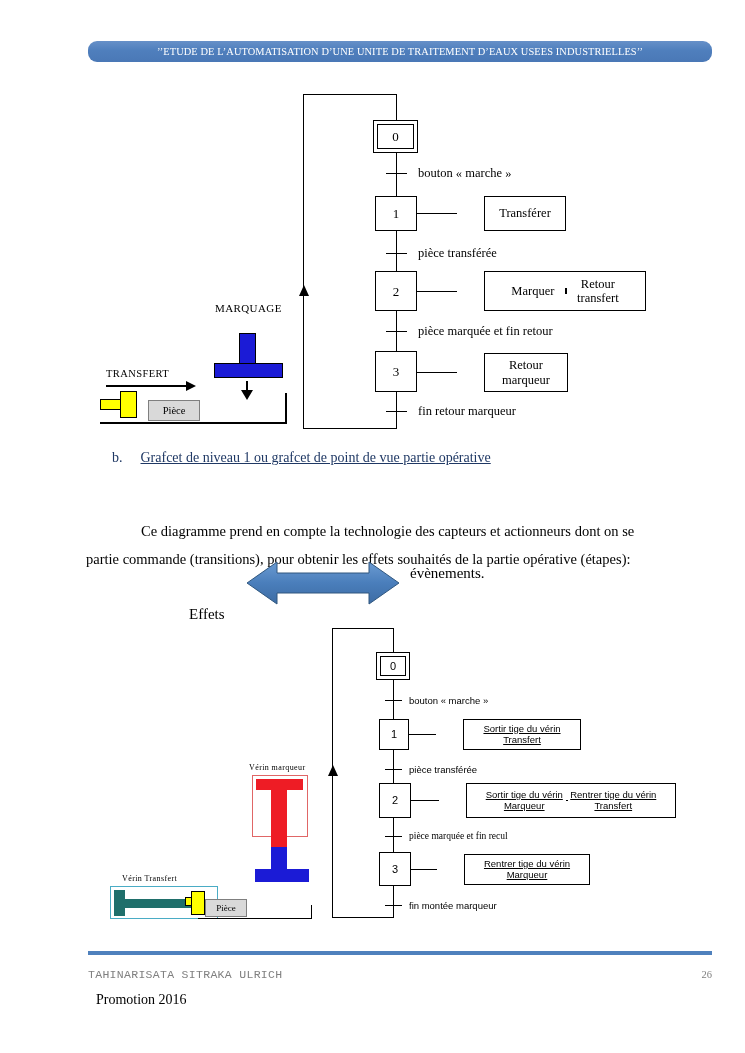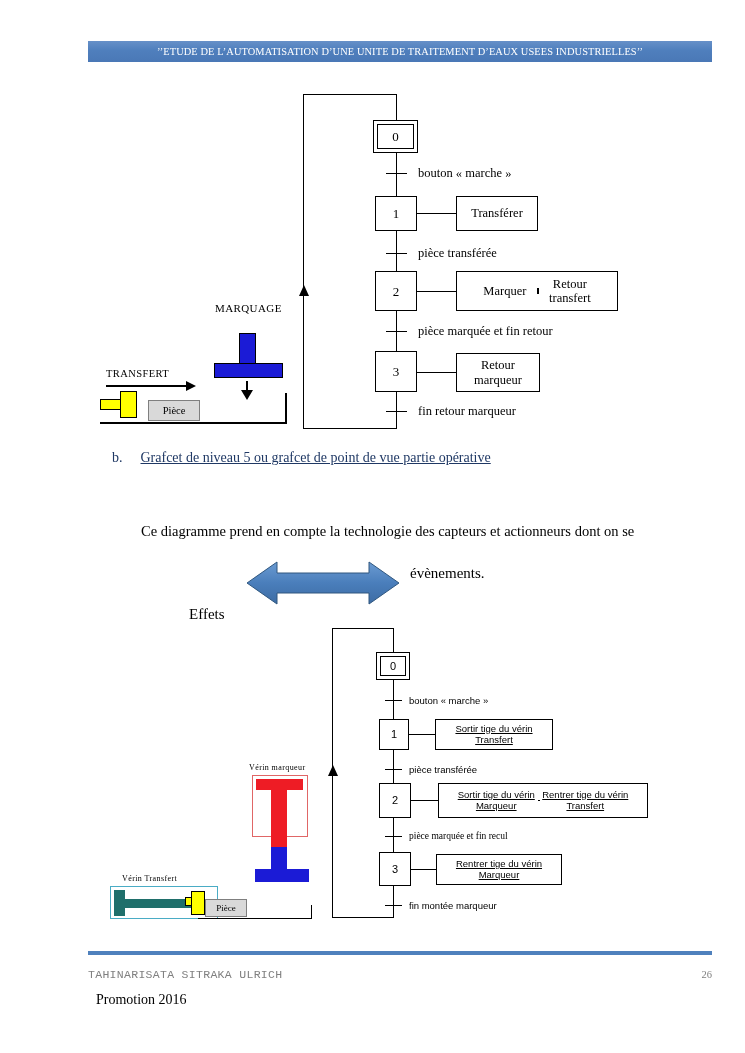--- a/index.html
+++ b/index.html
@@ -20,20 +20,21 @@
   .header-banner {
     position: absolute;
     left: 88px;
     top: 41px;
     width: 624px;
     height: 21px;
     background: linear-gradient(to bottom, #6690c8 0%, #4f7fbd 45%, #4a78b6 100%);
     display: flex;
     align-items: center;
     justify-content: center;
+    border-radius: 9px;
   }
   .header-banner .title {
     color: #ffffff;
     font-size: 10.4px;
     letter-spacing: 0.1px;
     white-space: nowrap;
     font-family: "Liberation Serif", serif;
   }
 
   
@@ -74,20 +75,21 @@
   .gf-action {
     position: absolute;
     border: 1px solid #000;
     background: #fff;
     box-sizing: border-box;
     display: flex;
     align-items: center;
     justify-content: center;
     text-align: center;
     line-height: 1.15;
+    margin-left: 28px;
   }
   .gf-action.split { padding: 16px; }
   .gf-action .cell {
     flex: 1 1 auto;
     display: flex;
     align-items: center;
     justify-content: center;
     height: 100%;
     text-align: center;
   }
@@ -301,25 +303,26 @@
     </span>
   </div>
 
   <div class="hline" style="left:386px; top:411px; width:21px;"></div>
   <div class="gf-trans-label" style="left:418px; top:405px;">fin retour marqueur</div>
 </div>
 
 <div class="heading-b" style="left:112px; top:450px;">
   <span class="marker">b.</span>
   <span style="display:inline-block; width:11px;"></span>
-  <span class="u">Grafcet de niveau 5 ou grafcet de point de vue partie opérative</span>
+  <span class="u">Grafcet de niveau 1 ou grafcet de point de vue partie opérative</span>
 </div>
 
 <div class="body-text" style="left:86px; top:473px; width:580px;margin-top:44px;">
   <div style="text-indent:55px;">Ce diagramme prend en compte la technologie des capteurs et actionneurs dont on se</div>
+  <div>partie commande (transitions), pour obtenir les effets souhaités de la partie opérative (étapes):</div>
 </div>
 
 <div class="effets-word" style="left:189px; top:565px;margin-top:41px;">Effets</div>
 <div class="effets-word" style="left:410px; top:565px;">évènements.</div>
 <svg class="abs" style="left:247px; top:561px;" width="152" height="44" viewBox="0 0 152 44">
   <defs>
     <linearGradient id="arrGrad" x1="0" y1="0" x2="0" y2="1">
       <stop offset="0%" stop-color="#6b9bd2"></stop>
       <stop offset="50%" stop-color="#4a7ebb"></stop>
       <stop offset="100%" stop-color="#3d6ca4"></stop>

